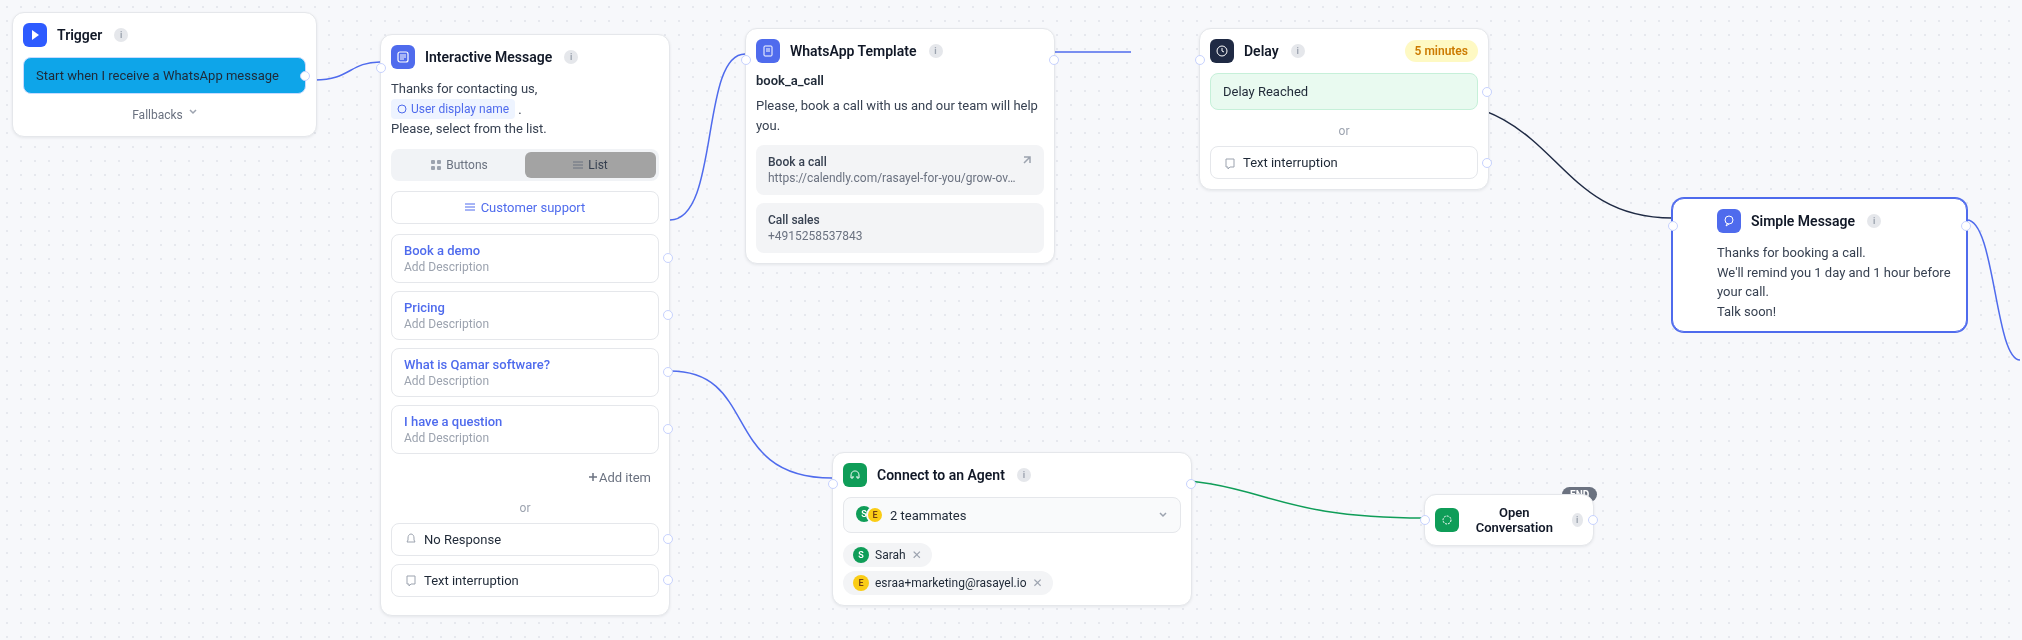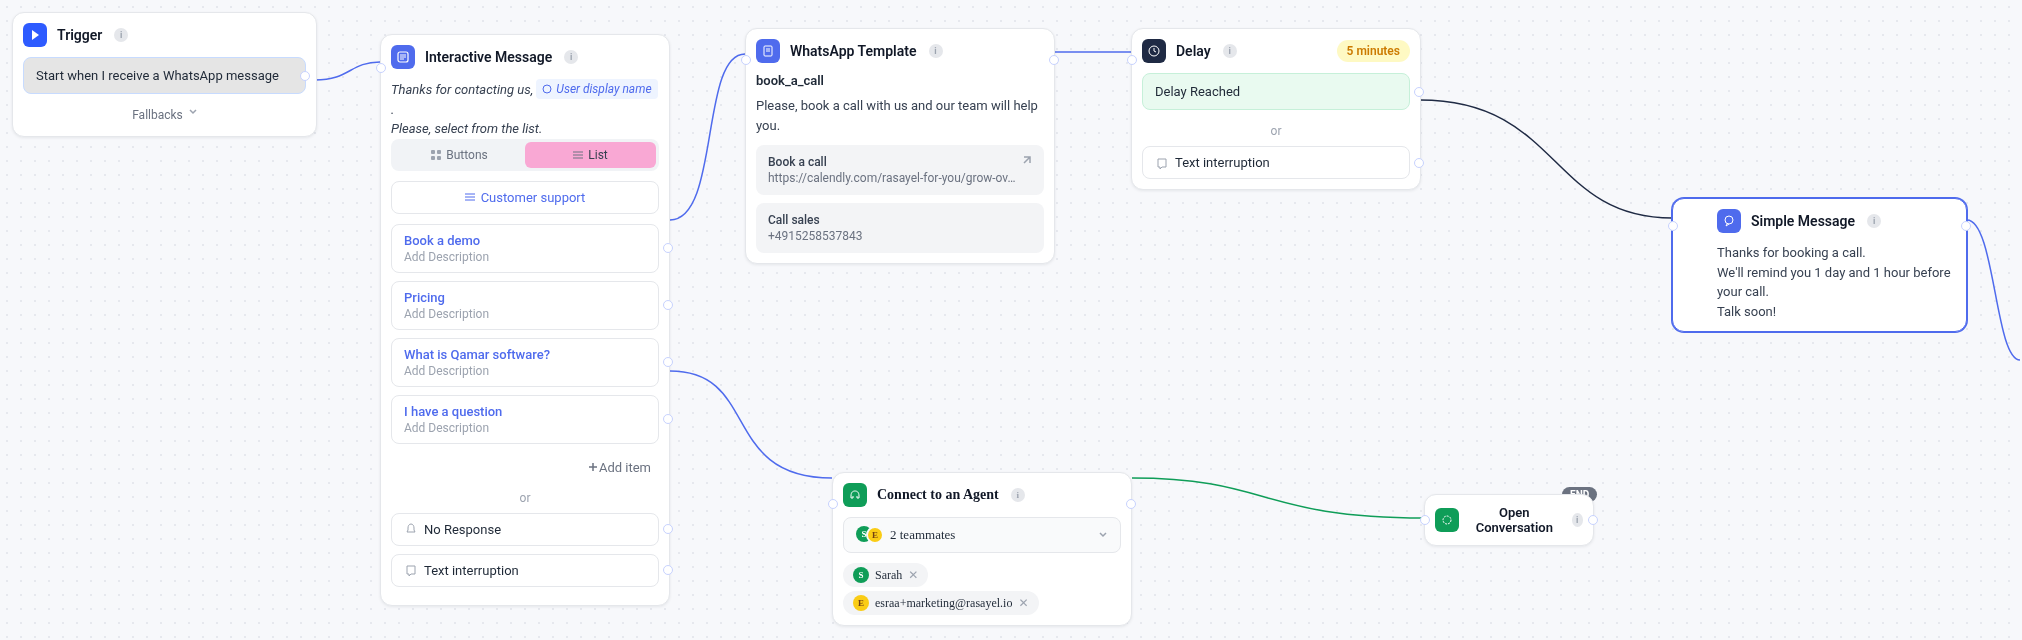--- a/index.html
+++ b/index.html
@@ -58,21 +58,21 @@
   margin-left: 2px;
 }
 .sub-box {
   background: #f9fafb;
   border: 1px solid #e5e7eb;
   border-radius: 8px;
   padding: 10px 12px;
   margin-bottom: 6px;
 }
 .sub-box-blue {
-  background: #e5e5e5;
+  background: #0ea5e9;
   border-color: #c7dbff;
 }
 .sub-box-green {
   background: #e9faf0;
   border-color: #c6f0d9;
 }
 .fallbacks {
   text-align: center;
   font-size: 12px;
   color: #6b7280;
@@ -97,21 +97,21 @@
   font-size: 12px;
   border-radius: 6px;
   color: #6b7280;
   cursor: pointer;
   display: flex;
   align-items: center;
   justify-content: center;
   gap: 5px;
 }
 .tab.active {
-  background: #f9a8d4;
+  background: #a3a3a3;
   color: #374151;
 }
 .option-box {
   border: 1px solid #e5e7eb;
   border-radius: 8px;
   padding: 8px 12px;
   margin-bottom: 8px;
   position: relative;
 }
 .option-title {
@@ -248,22 +248,22 @@
   font-size: 13px;
   display: flex;
   align-items: center;
   justify-content: center;
   gap: 6px;
 }
 .body-text { font-size: 13px; color: #374151; line-height: 1.5; }
 .card-trigger { left: 12px; top: 12px; width: 305px; }
 .card-interactive { left: 380px; top: 34px; width: 290px; }
 .card-template { left: 745px; top: 28px; width: 310px; }
-.card-delay { left: 1131px; top: 28px; width: 290px; }
-.card-agent { left: 832px; top: 472px; width: 300px; font-family: Liberation Serif, serif; }
+.card-delay { left: 1199px; top: 28px; width: 290px; }
+.card-agent { left: 832px; top: 452px; width: 360px; }
 .card-open { left: 1424px; top: 494px; width: 170px; }
 .card-simple { left: 1672px; top: 198px; width: 295px; }
 .teammates-row { display: flex; align-items: center; gap: 6px; }
 .stack { display: flex; }
 .stack .avatar:nth-child(2) { margin-left: -6px; border: 2px solid #f9fafb; width: 18px; height: 18px; }
 </style>
 </head>
 <body>
 
 <svg class="connections">
@@ -312,21 +312,21 @@
       <svg width="12" height="12" viewBox="0 0 12 12">
           <rect x="1" y="1" width="10" height="10" rx="2" fill="none" stroke="#fff" stroke-width="1.2"></rect>
           <line x1="3" y1="4" x2="9" y2="4" stroke="#fff"></line>
           <line x1="3" y1="6" x2="9" y2="6" stroke="#fff"></line>
           <line x1="3" y1="8" x2="7" y2="8" stroke="#fff"></line>
         </svg>
     </div>
     <div class="card-title">Interactive Message</div>
     <div class="info-icon">i</div>
   </div>
-  <div class="body-text" style="font-style:italic;">
+  <div class="body-text" style="margin-bottom:10px;">
     <span>Thanks for contacting us,</span>
     <span class="token">
       <svg width="10" height="10" viewBox="0 0 10 10">
           <circle cx="5" cy="5" r="4" fill="none" stroke="#4f6bed"></circle>
         </svg>
       <span>User display name</span>
     </span>
     <span>.</span><br>
     <span>Please, select from the list.</span>
   </div>

